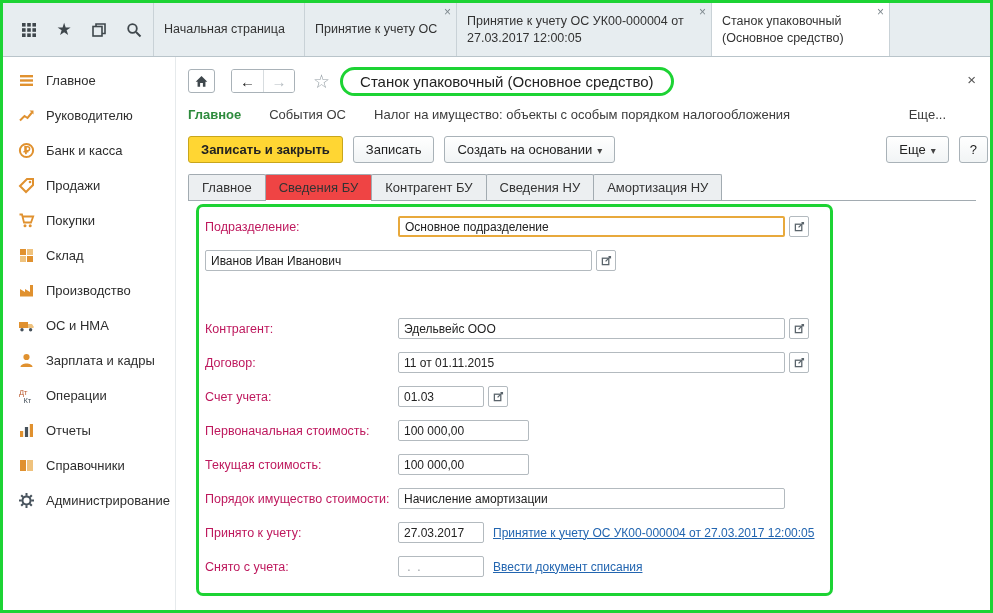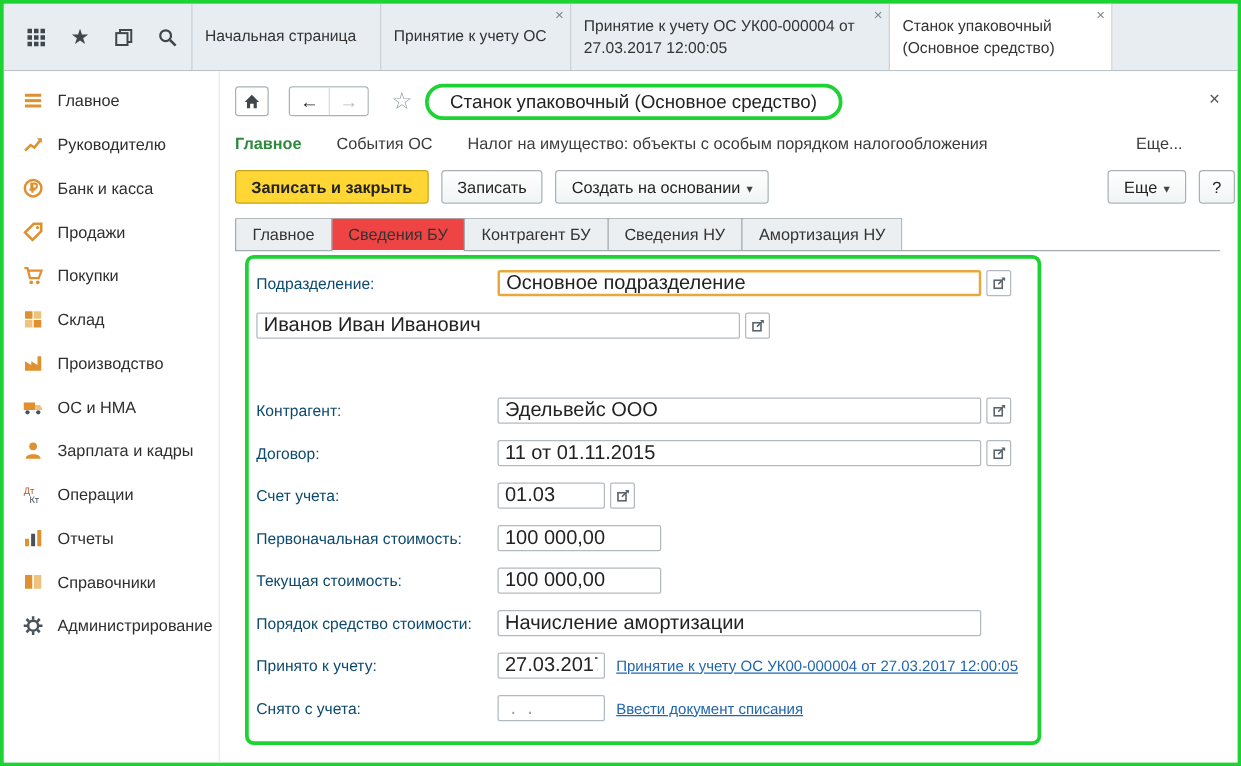--- a/index.html
+++ b/index.html
@@ -48,22 +48,22 @@
   .btn.more-btn { margin-left:auto; }
   .btn.help-btn { padding:5px 10px; }
 
   .ftabs { display:flex; align-items:flex-end; height:28px; margin-top:6px; margin-right:14px; border-bottom:1px solid #a2abb1; }
   .ftab { font-size:13px; padding:5px 13px; border:1px solid #a2abb1; border-bottom:none; background:#eceff1; color:#333; margin-right:-1px; border-radius:2px 2px 0 0; cursor:pointer; position:relative; white-space:nowrap; }
   .ftab.active { background:#ef4444; z-index:2; }
   .ftab.active::after { content:""; position:absolute; left:0; right:0; bottom:-1px; height:1px; background:#fff; }
 
   .formbox { margin:3px 0 0 8px; width:637px; height:392px; border:3px solid #1dd334; border-radius:7px; padding:9px 0 0 6px; background:#fff; }
   .frow { display:flex; align-items:center; height:21px; margin-bottom:13px; }
-  .flabel { width:193px; font-size:12.5px; color:#0c4a6e; flex-shrink:0; white-space:nowrap; }
-  .inp { height:21px; border:1px solid #b3babf; border-radius:2px; font-family:"Liberation Sans","DejaVu Sans",sans-serif; font-size:16px; padding:0 5px; color:#222; width:387px; background:#fff; }
+  .flabel { width:193px; font-size:12.5px; color:#be185d; flex-shrink:0; white-space:nowrap; }
+  .inp { height:21px; border:1px solid #b3babf; border-radius:2px; font-family:"Liberation Sans","DejaVu Sans",sans-serif; font-size:12px; padding:0 5px; color:#222; width:387px; background:#fff; }
   .inp.focused { border:2px solid #e8a93c; }
   .inp.sm { width:86px; }
   .inp.money { width:131px; text-align:left; }
   .inp.empty { color:#9aa0a4; }
   .pick { width:20px; height:21px; margin-left:4px; border:1px solid #b3babf; border-radius:2px; background:#fff; display:flex; align-items:center; justify-content:center; cursor:pointer; padding:0; flex-shrink:0; }
   .flink { margin-left:9px; font-size:12px; color:#2265b0; text-decoration:underline; cursor:pointer; white-space:nowrap; }
 </style>
 </head>
 <body>
 
@@ -339,21 +339,21 @@
           <span class="flabel">Первоначальная стоимость:</span>
           <input class="inp money" value="100 000,00" style="">
         </div>
 
         <div class="frow">
           <span class="flabel">Текущая стоимость:</span>
           <input class="inp money" value="100 000,00" style="">
         </div>
 
         <div class="frow">
-          <span class="flabel">Порядок средство стоимости:</span>
+          <span class="flabel">Порядок имущество стоимости:</span>
           <input class="inp" value="Начисление амортизации" style="">
         </div>
 
         <div class="frow">
           <span class="flabel">Принято к учету:</span>
           <input class="inp sm" value="27.03.2017" style="">
           <a class="flink">Принятие к учету ОС УК00-000004 от 27.03.2017 12:00:05</a>
         </div>
 
         <div class="frow">

